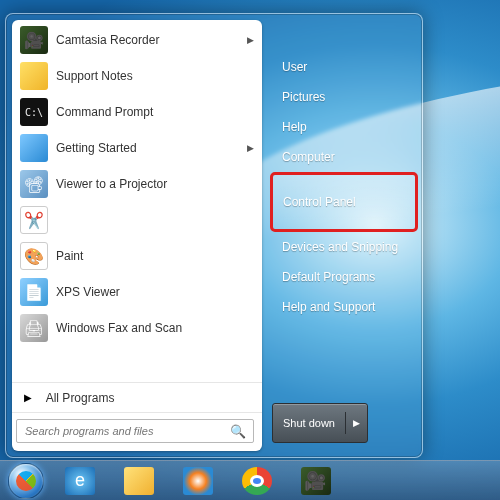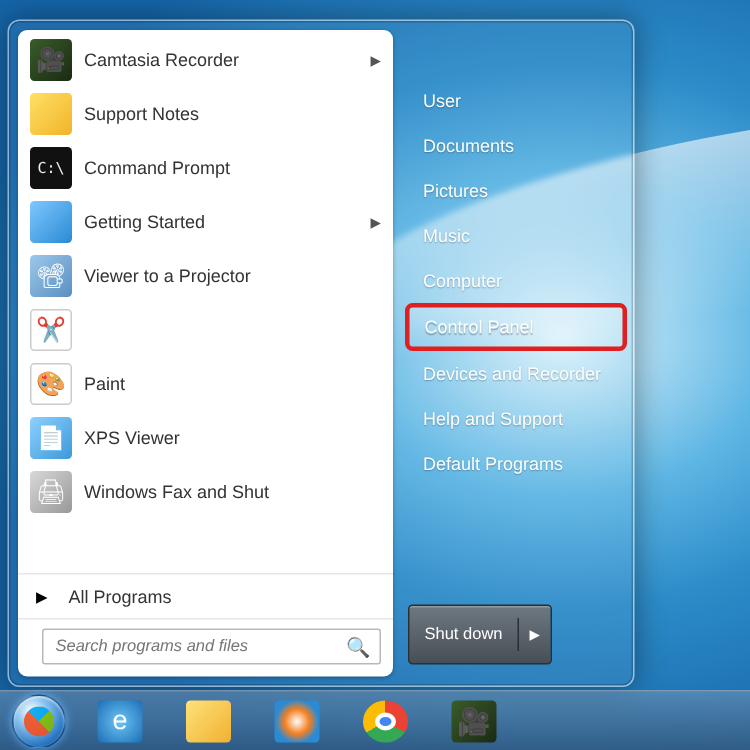--- a/index.html
+++ b/index.html
@@ -54,21 +54,21 @@
     }
     .prog-label { flex: 1; }
     .prog-arrow { font-size: 9px; color: #555; margin-left: 4px; }
     .all-programs {
       display: flex; align-items: center;
       height: 30px; border-top: 1px solid #e6e6e6;
       padding: 0 12px; font-size: 12px; color: #333; cursor: pointer;
     }
     .all-programs .tri { font-size: 10px; color: #000; margin-right: 14px; }
     .search-row {
-      padding: 6px 8px 8px 16px; border-top: 1px solid #e6e6e6;
+      padding: 6px 8px 8px 4px; border-top: 1px solid #e6e6e6;
       display: flex; align-items: flex-end; gap: 6px;
     }
     .search-box {
       flex: 1; position: relative;
       border: 1px solid #b8b8b8; border-radius: 2px;
       background: #fff; height: 24px;
       display: flex; align-items: center;
     }
     .search-input {
       border: none; outline: none; width: 100%; height: 100%;
@@ -81,21 +81,21 @@
       font-size: 13px; color: #4a7cb0;
     }
     .right-list { flex: 1; padding-top: 30px; }
     .right-item {
       padding: 8px 12px; font-size: 12px; color: #fff;
       cursor: pointer; border-radius: 2px;
       text-shadow: 0 1px 1px rgba(0,0,0,0.3);
     }
     .right-item.annotated {
       border: 3px solid #e02020; border-radius: 5px;
-      padding: 6px 10px;
+      padding: 20px 10px;
       background: linear-gradient(180deg, rgba(255,255,255,0.25), rgba(255,255,255,0.05));
     }
     .shutdown-row { display: flex; padding: 6px 8px 6px 2px; justify-content: flex-start; }
     .shutdown-btn {
       display: flex; align-items: center;
       background: linear-gradient(180deg, #6e7880, #474f56);
       border: 1px solid #2b2f33; border-radius: 3px;
       height: 40px; color: #fff; font-size: 11px;
       box-shadow: inset 0 1px 0 rgba(255,255,255,0.25);
       cursor: pointer;
@@ -181,45 +181,44 @@
         <div class="prog-item">
           <div class="prog-icon" style="background:#fff;border:1px solid #ccc;">🎨</div>
           <span class="prog-label">Paint</span>
         </div>
         <div class="prog-item">
           <div class="prog-icon" style="background:linear-gradient(135deg,#8fd0ff,#3a9ad8);">📄</div>
           <span class="prog-label">XPS Viewer</span>
         </div>
         <div class="prog-item">
           <div class="prog-icon" style="background:linear-gradient(135deg,#d8d8d8,#989898);">🖨</div>
-          <span class="prog-label">Windows Fax and Shut</span>
+          <span class="prog-label">Windows Fax and Scan</span>
         </div>
       </div>
     <div class="all-programs">
       <span class="tri">▶</span>
       <span>All Programs</span>
     </div>
     <div class="search-row">
       <div class="search-box">
         <input class="search-input" placeholder="Search programs and files" style="">
         <span class="search-icon">🔍</span>
       </div>
     </div>
   </div>
   <div class="sm-right">
     <div class="right-list" id="right-list">
         <div class="right-item">User</div>
-        <div class="right-item">Documents</div>
         <div class="right-item">Pictures</div>
-        <div class="right-item">Music</div>
+        <div class="right-item">Help</div>
         <div class="right-item">Computer</div>
         <div class="right-item annotated">Control Panel</div>
-        <div class="right-item">Devices and Recorder</div>
+        <div class="right-item">Devices and Snipping</div>
+        <div class="right-item">Default Programs</div>
         <div class="right-item">Help and Support</div>
-        <div class="right-item">Default Programs</div>
       </div>
     <div class="shutdown-row">
       <div class="shutdown-btn">
         <span class="shutdown-main">Shut down</span>
         <span class="shutdown-arrow">▶</span>
       </div>
     </div>
   </div>
 </div>
 

